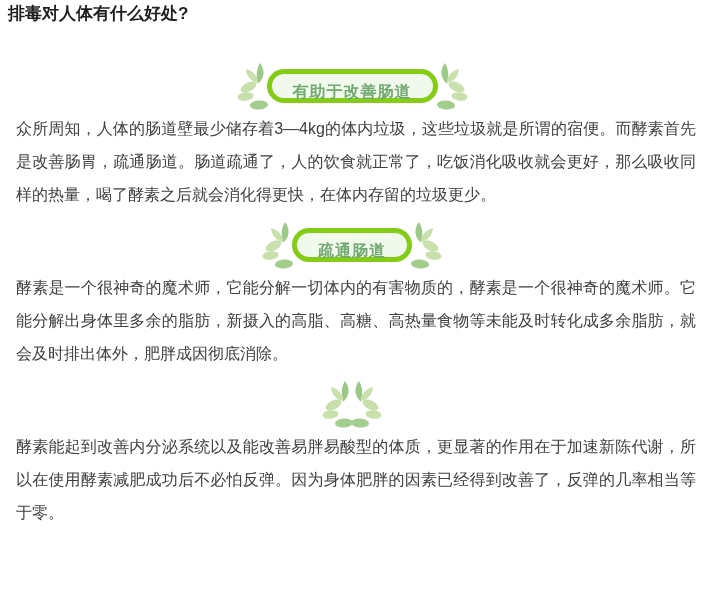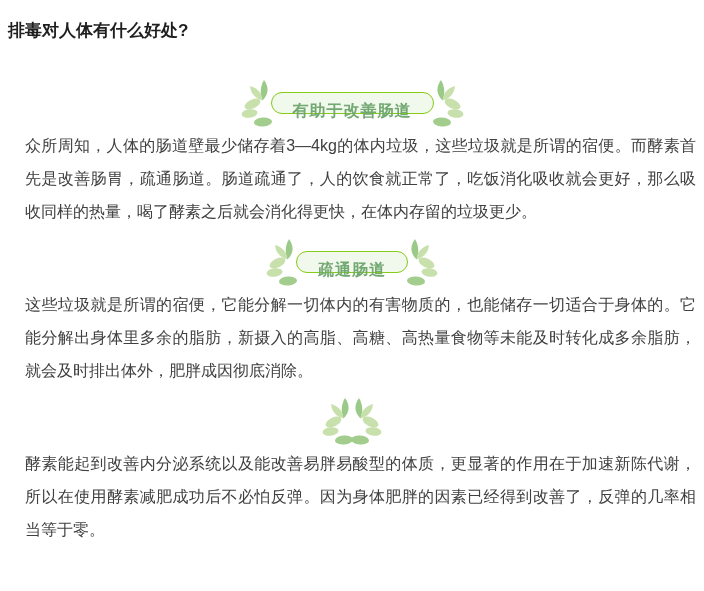--- a/index.html
+++ b/index.html
@@ -10,35 +10,35 @@
     overflow: hidden;
     background: #ffffff;
     font-family: "Liberation Sans", "DejaVu Sans", sans-serif;
     padding: 2px 8px 0 8px;
   }
   h1.page-title {
     font-size: 17px;
     line-height: 24px;
     font-weight: 700;
     color: #1f1f1f;
-    margin: 17px 0 36px 0;
+    margin: 0 0 36px 0;
   }
   .badge-row {
     display: flex;
     justify-content: center;
     align-items: center;
     height: 48px;
     margin: 0 0 2px 0;
   }
   .pill {
     display: inline-block;
     padding: 0 21px;
     line-height: 36px;
-    height: 22px;
-    border: 1px solid #84cc16;
+    height: 34px;
+    border: 5px solid #84cc16;
     border-radius: 19px;
     background: #f1f8ec;
     color: #72a871;
     font-size: 16px;
     font-weight: 700;
     letter-spacing: 1px;
     position: relative;
     z-index: 1;
     white-space: nowrap;
   }
@@ -48,21 +48,21 @@
     flex: 0 0 auto;
     position: relative;
     z-index: 0;
   }
   .sprig.left  { margin-right: -6px; }
   .sprig.right { margin-left: -6px; transform: scaleX(-1); }
   p.body-text {
     font-size: 16px;
     line-height: 33px;
     color: #404040;
-    margin: 0 0 10px 17px;
+    margin: 0 0 10px 8px;
     text-align: justify;
   }
 </style>
 </head>
 <body>
 
 <div class="page">
 
   <h1 class="page-title">排毒对人体有什么好处?</h1>
 
@@ -103,21 +103,21 @@
     <span class="sprig right">
       <svg viewBox="0 0 36 48" width="36" height="48" aria-hidden="true">
         <path d="M23 1 C28 8 28 15 21.5 21.5 C18.5 14 19.5 7 23 1 Z" fill="#9ac988"></path>
         <path d="M9 7 C17 9.5 21 14.5 21.5 21.5 C14 19.5 9.5 14 9 7 Z" fill="#c8e0ab"></path>
         <ellipse cx="11.5" cy="25" rx="8.5" ry="4.4" transform="rotate(-26 11.5 25)" fill="#c8e0ab"></ellipse>
         <ellipse cx="8.5" cy="34.5" rx="8" ry="4.2" transform="rotate(-8 8.5 34.5)" fill="#c8e0ab"></ellipse>
         <ellipse cx="22" cy="43" rx="9" ry="4.4" transform="rotate(-4 22 43)" fill="#a2cd8d"></ellipse>
       </svg>
     </span>
   </div>
-  <p class="body-text">这些垃圾就是所谓的宿便，它能分解一切体内的有害物质的，也能储存一切适合于身体的。它能分解出身体里多余的脂肪，新摄入的高脂、高糖、高热量食物等未能及时转化成多余脂肪，就会及时排出体外，肥胖成因彻底消除。</p>
+  <p class="body-text">酵素是一个很神奇的魔术师，它能分解一切体内的有害物质的，酵素是一个很神奇的魔术师。它能分解出身体里多余的脂肪，新摄入的高脂、高糖、高热量食物等未能及时转化成多余脂肪，就会及时排出体外，肥胖成因彻底消除。</p>
 
   <div class="badge-row">
     <span class="sprig left">
       <svg viewBox="0 0 36 48" width="36" height="48" aria-hidden="true">
         <path d="M23 1 C28 8 28 15 21.5 21.5 C18.5 14 19.5 7 23 1 Z" fill="#9ac988"></path>
         <path d="M9 7 C17 9.5 21 14.5 21.5 21.5 C14 19.5 9.5 14 9 7 Z" fill="#c8e0ab"></path>
         <ellipse cx="11.5" cy="25" rx="8.5" ry="4.4" transform="rotate(-26 11.5 25)" fill="#c8e0ab"></ellipse>
         <ellipse cx="8.5" cy="34.5" rx="8" ry="4.2" transform="rotate(-8 8.5 34.5)" fill="#c8e0ab"></ellipse>
         <ellipse cx="22" cy="43" rx="9" ry="4.4" transform="rotate(-4 22 43)" fill="#a2cd8d"></ellipse>
       </svg>

